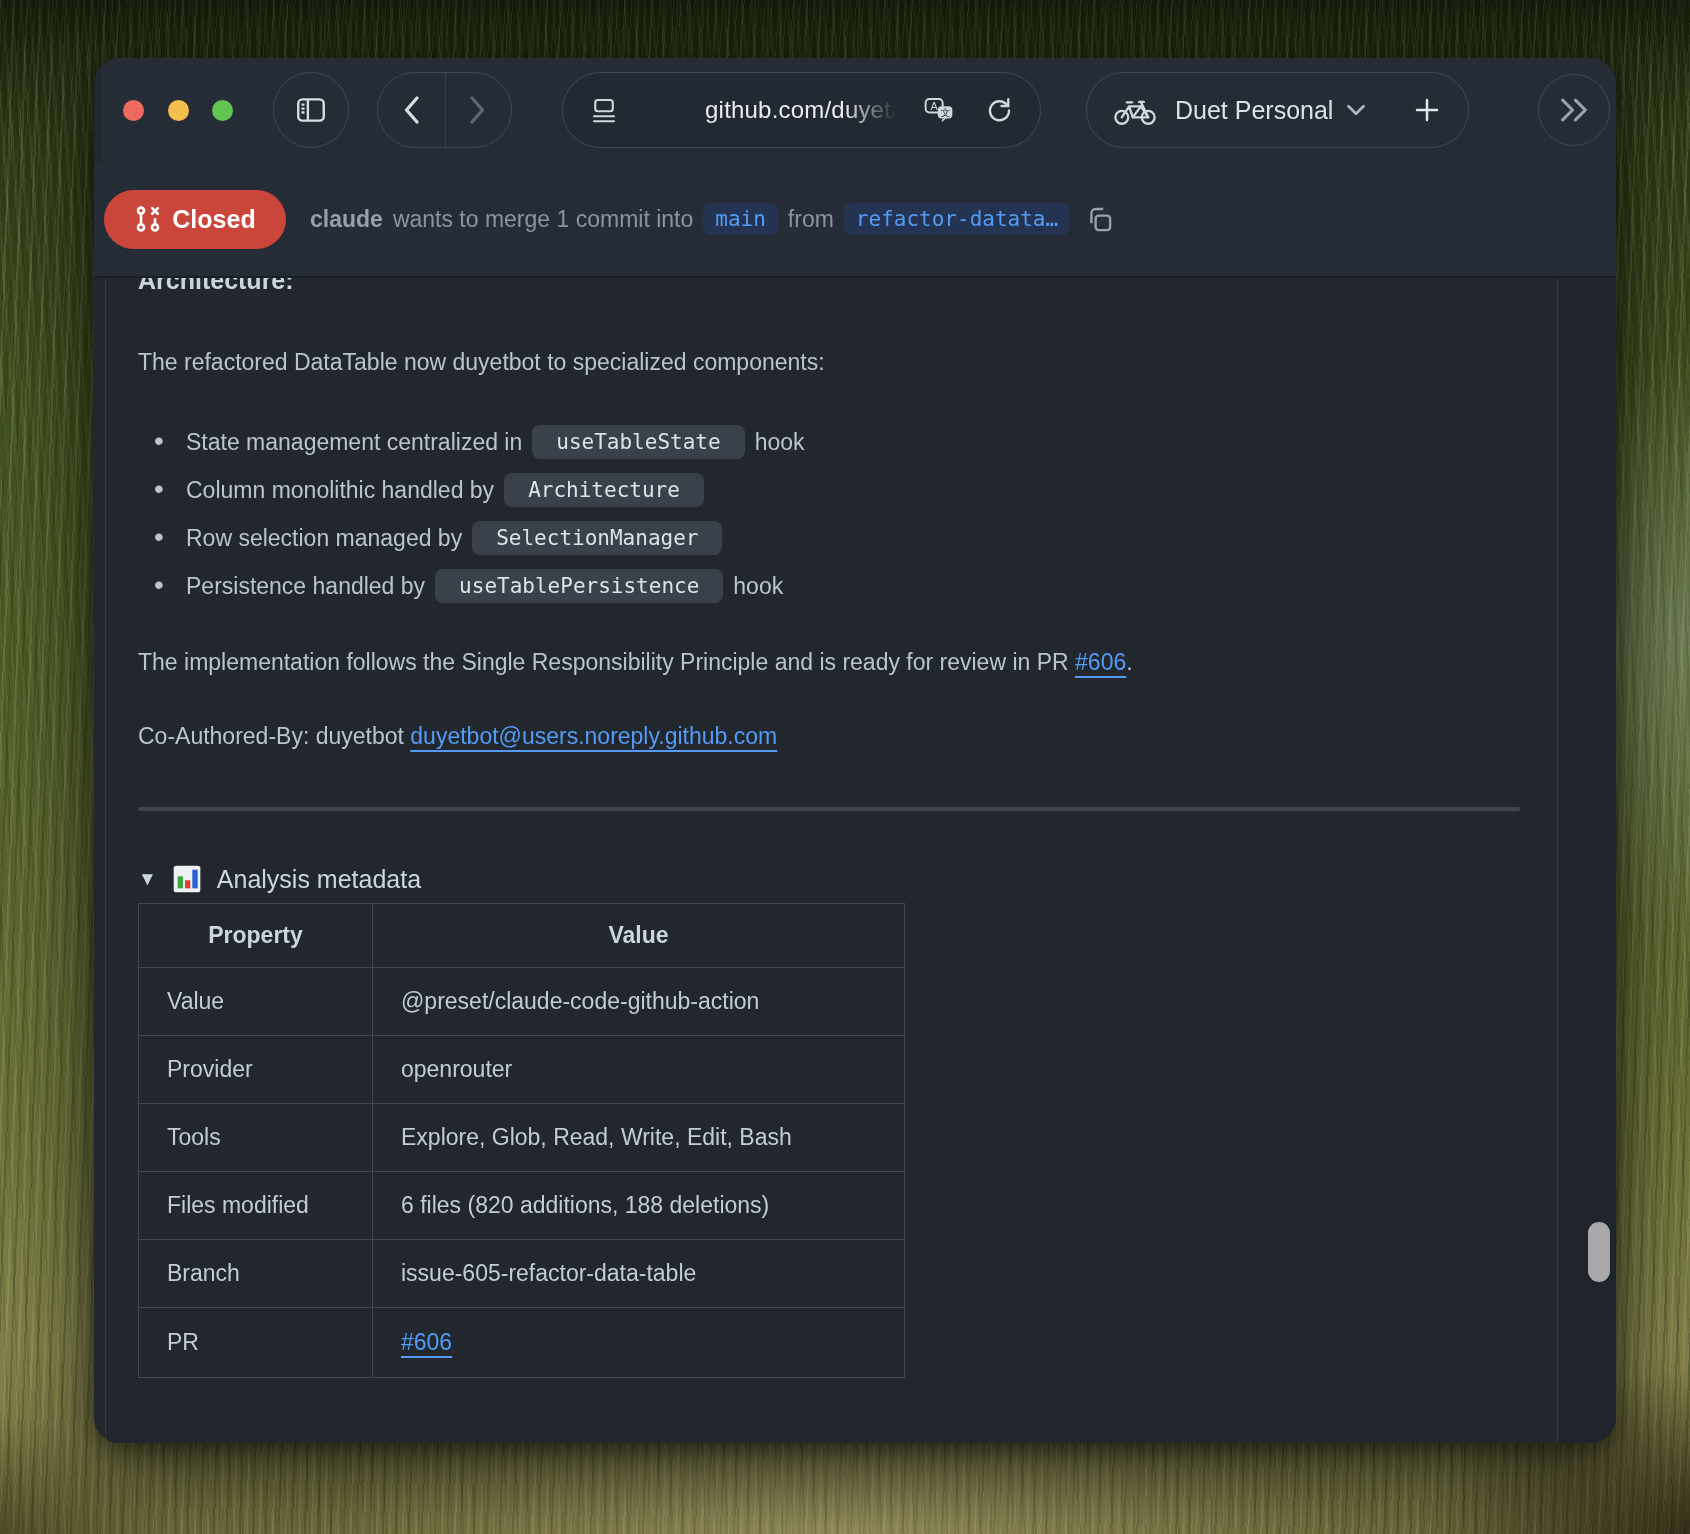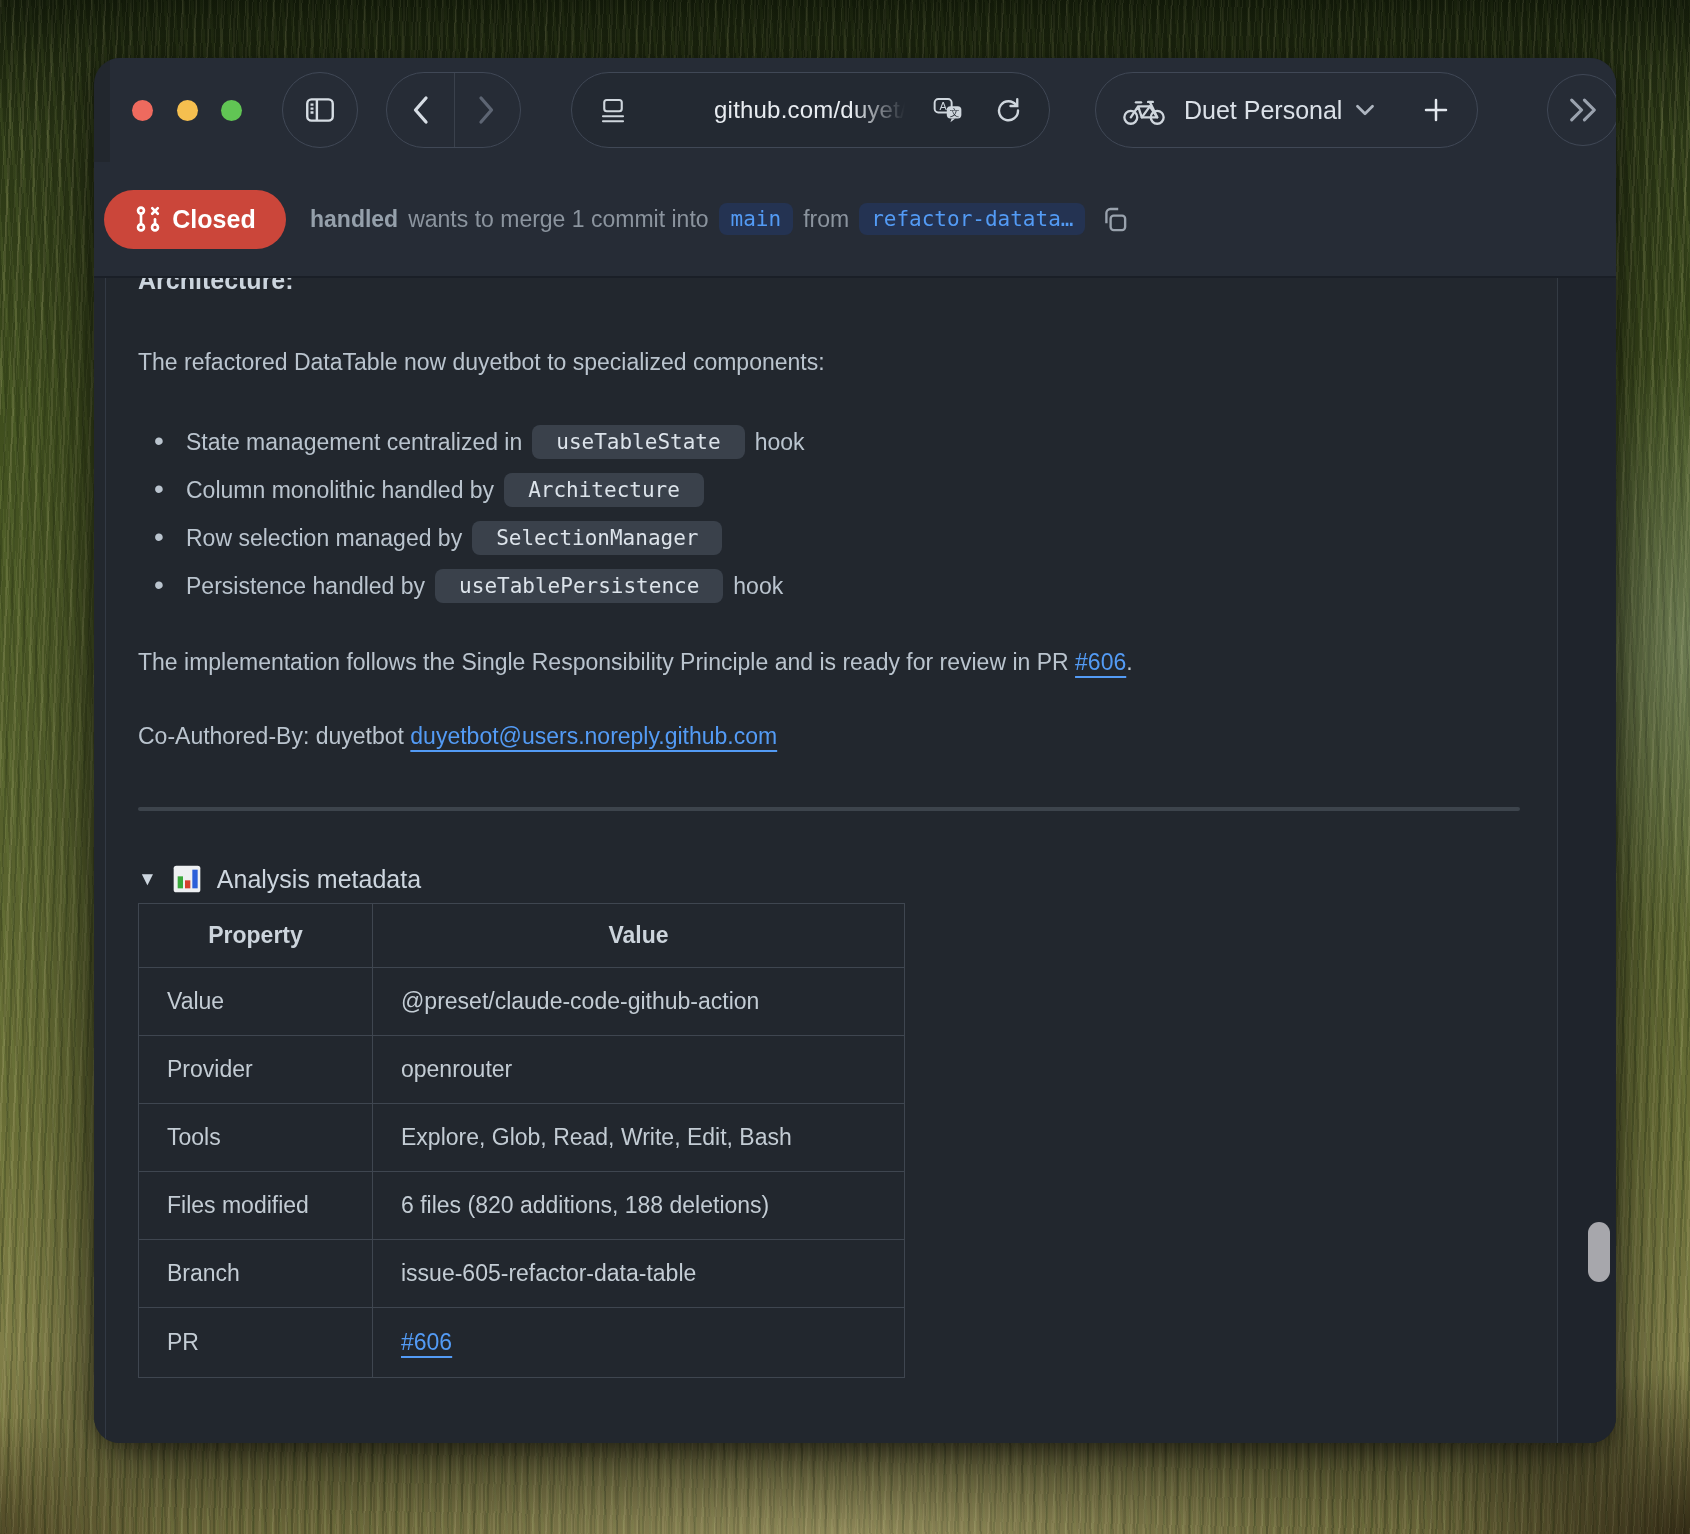--- a/index.html
+++ b/index.html
@@ -25,21 +25,21 @@
   }
 
   
   .window{
     position:absolute; left:94px; top:58px; width:1522px; height:1385px;
     background:var(--page-bg,#22272e); border-radius:26px; overflow:hidden;
     box-shadow:0 34px 90px rgba(0,0,0,.6), 0 6px 24px rgba(0,0,0,.45);
   }
 
   
-  .toolbar{ position:absolute; left:16px; top:0; width:100%; height:104px; background:var(--window-bg,#262c36); }
+  .toolbar{ position:absolute; left:7px; top:0; width:100%; height:104px; background:var(--window-bg,#262c36); }
   .dot{ position:absolute; top:42px; width:21px; height:21px; border-radius:50%; }
   .dot.red{ left:22px; background:#ee6a5e; }
   .dot.yellow{ left:67px; background:#f5bf4f; }
   .dot.green{ left:111px; background:#61c554; }
   .tbtn{
     position:absolute; top:14px; height:76px; border:1px solid #404856; border-radius:38px;
     display:flex; align-items:center; justify-content:center; color:#d6dde4; background:transparent;
   }
   .sidebar-btn{ left:172px; width:76px; }
   .nav-pill{ left:276px; width:135px; }
@@ -228,21 +228,21 @@
           <circle cx="4" cy="12.8" r="1.7"></circle>
           <circle cx="12" cy="12.8" r="1.7"></circle>
           <line x1="12" y1="8.2" x2="12" y2="10.6"></line>
           <path d="M10.4 1.8 L13.6 5 M13.6 1.8 L10.4 5"></path>
         </svg>
       </span>
       <span class="label">Closed</span>
     </div>
     <div class="pr-head-text">
       <div class="pr-sub-line">
-        <span class="pr-author">handled</span>
+        <span class="pr-author">claude</span>
         <span>wants to merge 1 commit into</span>
         <span class="branch-chip">main</span>
         <span>from</span>
         <span class="branch-chip">refactor-datata…</span>
         <span class="copy-btn">
           <svg width="27" height="27" viewBox="0 0 16 16" fill="none" stroke="currentColor" stroke-width="1.4">
             <rect x="5.7" y="5.7" width="8.6" height="8.6" rx="1.8"></rect>
             <path d="M3.2 10.2 L3.2 4.2 A2.4 2.4 0 0 1 5.6 1.8 L10.2 1.8"></path>
           </svg>
         </span>

